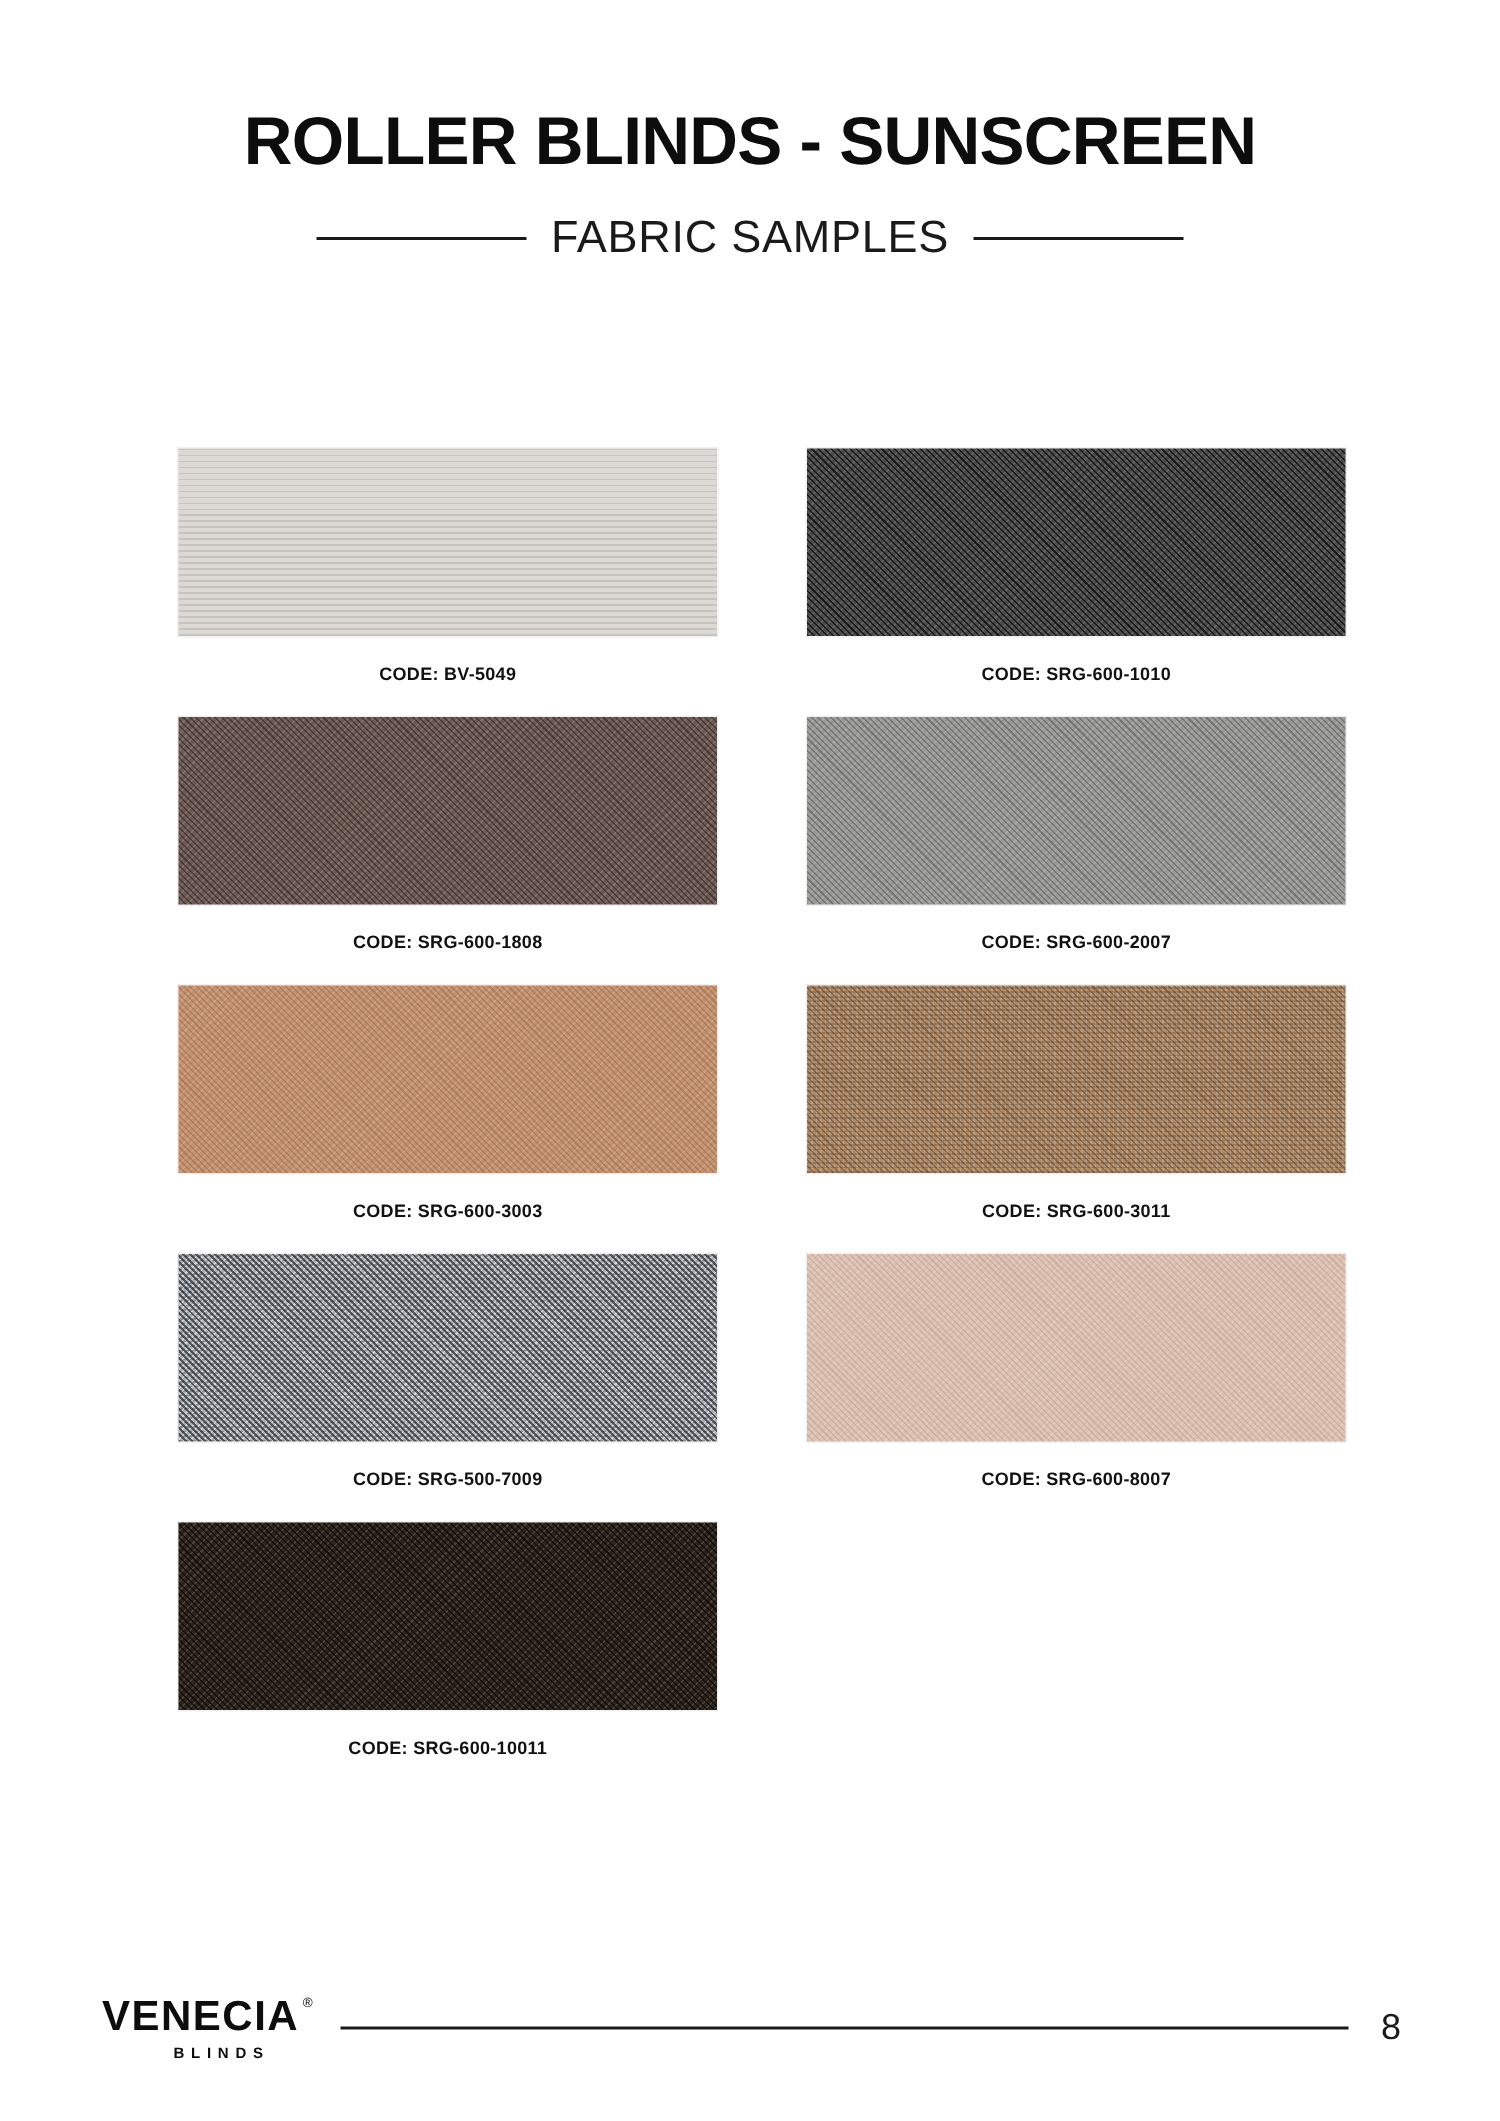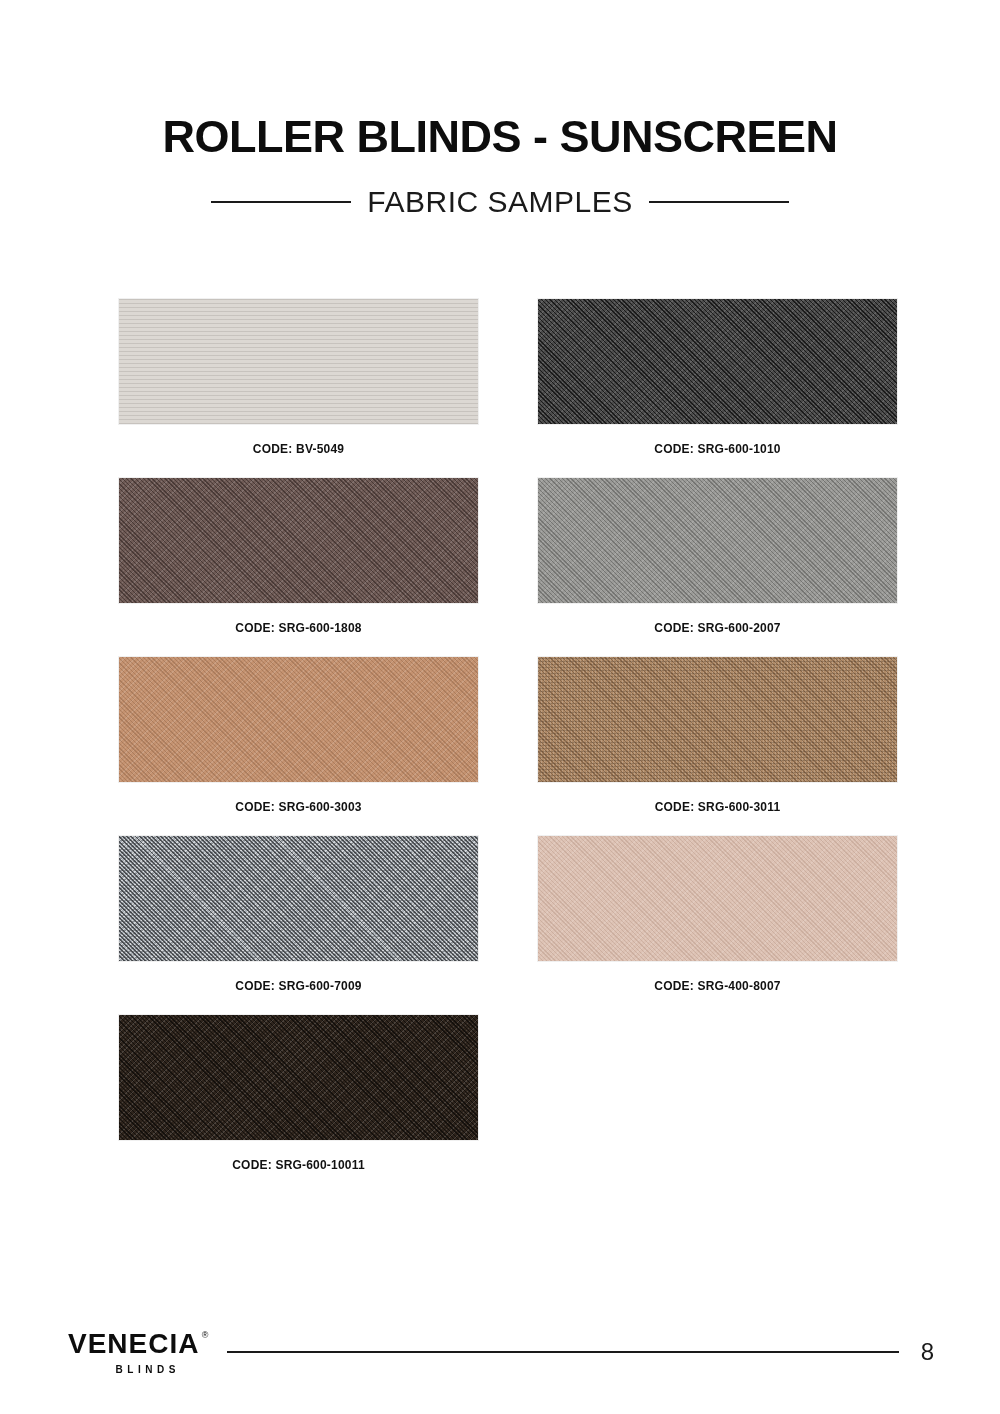--- a/index.html
+++ b/index.html
@@ -11,21 +11,21 @@
     height: 1414px;
     background: #ffffff;
     font-family: "Liberation Sans", sans-serif;
     color: #1a1a1a;
     overflow: hidden;
     position: relative;
   }
 
   
   .page-header {
-    padding-top: 114px;
+    padding-top: 71px;
     text-align: center;
   }
   .page-title {
     font-size: 45px;
     font-weight: 700;
     letter-spacing: -0.5px;
     line-height: 1;
     margin: 0;
     color: #0d0d0d;
     white-space: nowrap;
@@ -187,27 +187,27 @@
     <div class="swatch-cell">
       <div class="swatch-chip" style="background: rgb(176, 139, 104);">
         <div class="swatch-weave" style="background-image: repeating-linear-gradient(45deg, rgba(78, 50, 28, 0.42) 0px, rgba(78, 50, 28, 0.42) 1px, rgba(255, 255, 255, 0) 1px, rgba(255, 255, 255, 0) 3px), repeating-linear-gradient(0deg, rgba(0, 0, 0, 0.16) 0px, rgba(0, 0, 0, 0.16) 1px, rgba(255, 255, 255, 0) 1px, rgba(255, 255, 255, 0) 3px), repeating-linear-gradient(90deg, rgba(255, 255, 255, 0.16) 0px, rgba(255, 255, 255, 0.16) 1px, rgba(255, 255, 255, 0) 1px, rgba(255, 255, 255, 0) 3px);"></div>
       </div>
       <div class="swatch-label">CODE: SRG-600-3011</div>
     </div>
     <div class="swatch-cell">
       <div class="swatch-chip" style="background: rgb(168, 174, 180);">
         <div class="swatch-weave" style="background-image: repeating-linear-gradient(45deg, rgba(38, 40, 44, 0.7) 0px, rgba(38, 40, 44, 0.7) 1.4px, rgba(255, 255, 255, 0) 1.4px, rgba(255, 255, 255, 0) 3px), repeating-linear-gradient(135deg, rgba(255, 255, 255, 0.5) 0px, rgba(255, 255, 255, 0.5) 1px, rgba(255, 255, 255, 0) 1px, rgba(255, 255, 255, 0) 3px), repeating-linear-gradient(0deg, rgba(0, 0, 0, 0.2) 0px, rgba(0, 0, 0, 0.2) 1px, rgba(255, 255, 255, 0) 1px, rgba(255, 255, 255, 0) 3px);"></div>
       </div>
-      <div class="swatch-label">CODE: SRG-600-7009</div>
+      <div class="swatch-label">CODE: SRG-500-7009</div>
     </div>
     <div class="swatch-cell">
       <div class="swatch-chip" style="background: rgb(221, 194, 180);">
         <div class="swatch-weave" style="background-image: repeating-linear-gradient(45deg, rgba(165, 130, 112, 0.3) 0px, rgba(165, 130, 112, 0.3) 1px, rgba(255, 255, 255, 0) 1px, rgba(255, 255, 255, 0) 3px), repeating-linear-gradient(135deg, rgba(255, 255, 255, 0.14) 0px, rgba(255, 255, 255, 0.14) 1px, rgba(255, 255, 255, 0) 1px, rgba(255, 255, 255, 0) 4px);"></div>
       </div>
-      <div class="swatch-label">CODE: SRG-400-8007</div>
+      <div class="swatch-label">CODE: SRG-600-8007</div>
     </div>
     <div class="swatch-cell">
       <div class="swatch-chip" style="background: rgb(46, 36, 28);">
         <div class="swatch-weave" style="background-image: repeating-linear-gradient(45deg, rgba(10, 8, 6, 0.75) 0px, rgba(10, 8, 6, 0.75) 1px, rgba(255, 255, 255, 0) 1px, rgba(255, 255, 255, 0) 3px), repeating-linear-gradient(135deg, rgba(255, 255, 255, 0.14) 0px, rgba(255, 255, 255, 0.14) 1px, rgba(255, 255, 255, 0) 1px, rgba(255, 255, 255, 0) 4px);"></div>
       </div>
       <div class="swatch-label">CODE: SRG-600-10011</div>
     </div>
   </div>
 
 <div class="page-footer">

